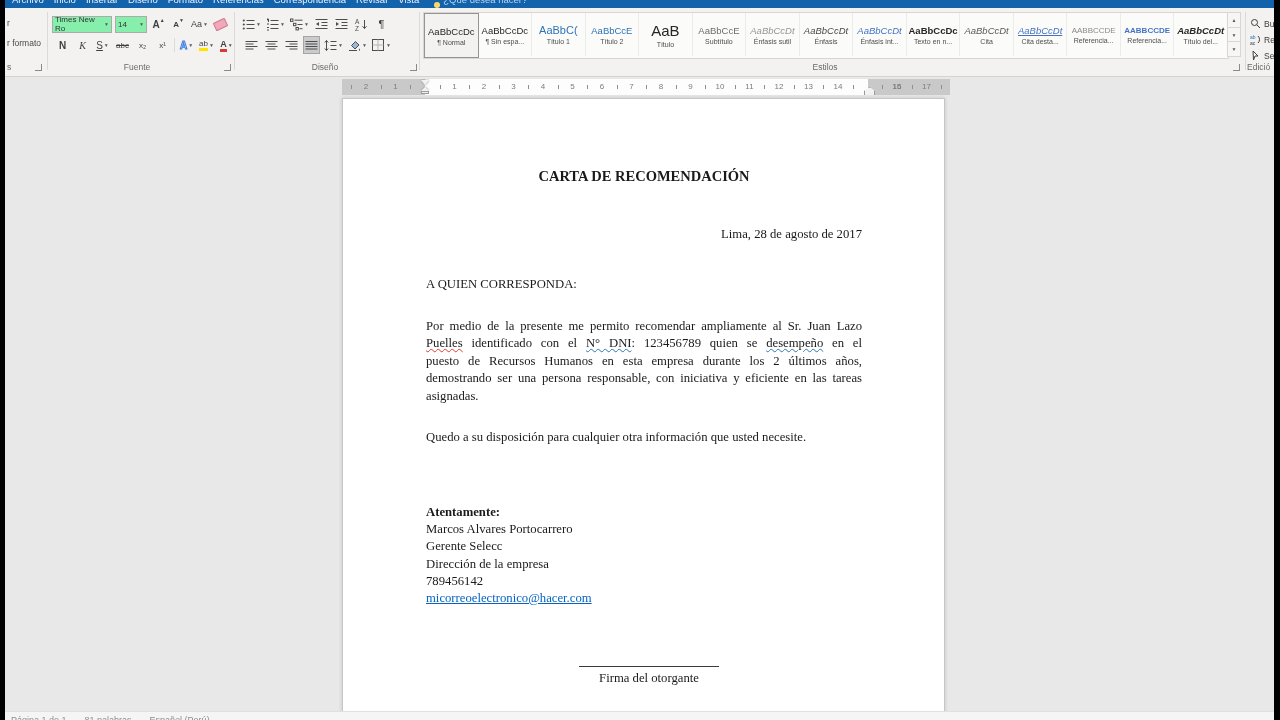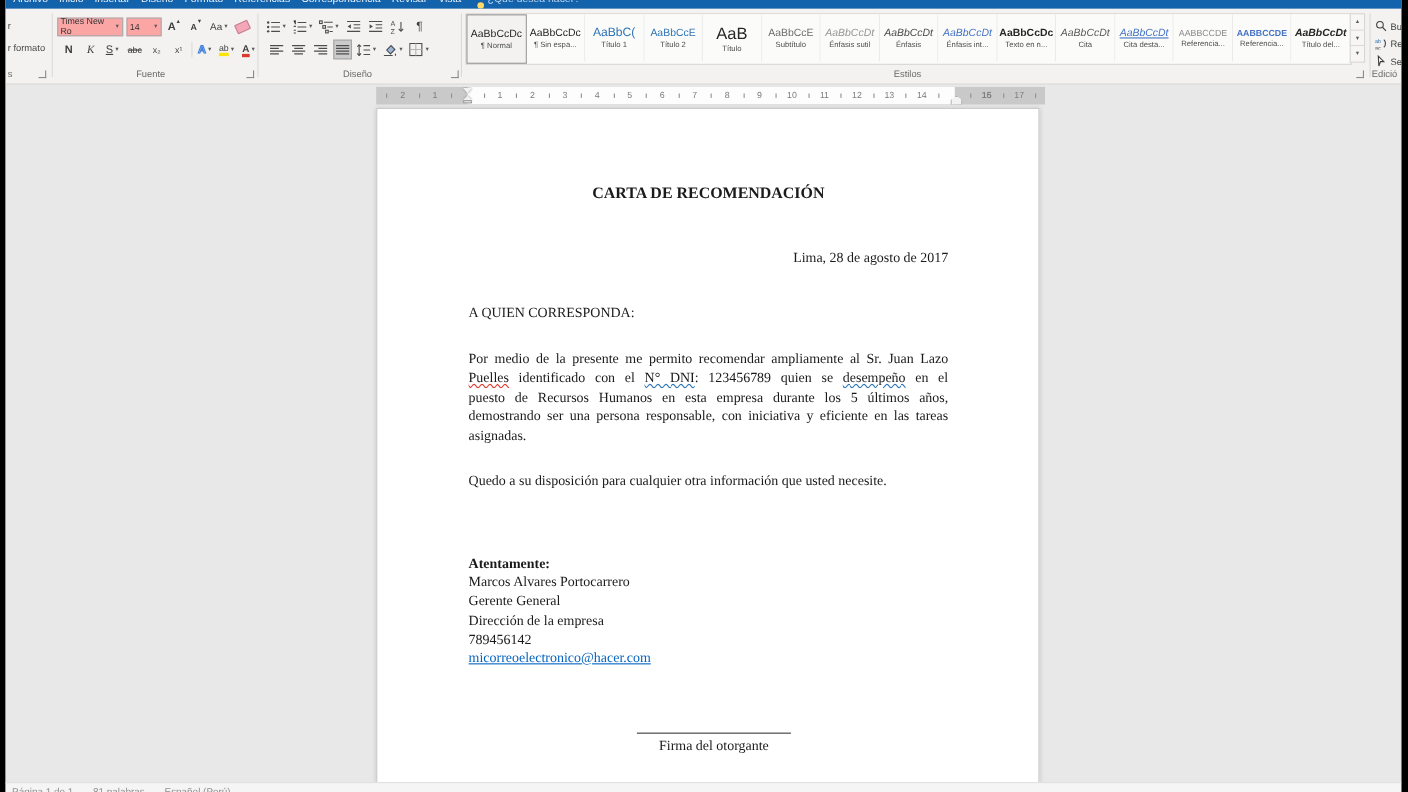--- a/index.html
+++ b/index.html
@@ -20,21 +20,21 @@
   .vsep{position:absolute;top:4px;bottom:6px;width:1px;background:#dcdad7;}
   .grouplabel{position:absolute;top:54px;font-size:8.5px;color:#6a6a6a;text-align:center;}
   .launcher{position:absolute;top:56px;width:6px;height:6px;border-right:1px solid #8a8a8a;
     border-bottom:1px solid #8a8a8a;}
   .row{position:absolute;display:flex;align-items:center;gap:3px;}
   .btn{display:flex;align-items:center;justify-content:center;min-width:15px;height:16px;
     color:#3f3f3f;border:1px solid transparent;}
   .btn.active{background:#cbcbcb;border:1px solid #a5a5a5;}
   .caret{font-size:5px;color:#5a5a5a;margin-left:1px;}
   .combo{display:flex;align-items:center;justify-content:space-between;height:15px;
-    background:#fca5a5;border:1px solid #ababab;font-size:8px;color:#333;padding:0 2px;}
+    background:#86efac;border:1px solid #ababab;font-size:8px;color:#333;padding:0 2px;}
 
   .frag{position:absolute;font-size:8.5px;color:#4a4a4a;}
 
   .b-bold{font-weight:bold;font-size:10px;}
   .b-italic{font-style:italic;font-size:10px;font-family:"Liberation Serif",serif;}
   .b-under{text-decoration:underline;font-size:10px;}
   .b-strike{text-decoration:line-through;font-size:8px;}
   .b-sub,.b-sup{font-size:8px;}
   .b-case{font-size:9px;}
   .b-grow{font-size:10px;font-weight:bold;position:relative;}
@@ -458,29 +458,29 @@
         <span class="rtick" style="left: 599.25px;"></span>
       </div>
 
     <div class="page">
       <div class="doc t-title">CARTA DE RECOMENDACIÓN</div>
       <div class="doc t-date">Lima, 28 de agosto de 2017</div>
       <div class="doc t-salut">A QUIEN CORRESPONDA:</div>
       <div class="doc t-para">
           <div class="pline"><span>Por medio de la presente me permito recomendar ampliamente al Sr. Juan Lazo</span></div>
           <div class="pline"><span class="sp-red">Puelles</span><span> identificado con el </span><span class="sp-blue">N° DNI</span><span>: 123456789 quien se </span><span class="sp-blue">desempeño</span><span> en el</span></div>
-          <div class="pline"><span>puesto de Recursos Humanos en esta empresa durante los 5 últimos años,</span></div>
+          <div class="pline"><span>puesto de Recursos Humanos en esta empresa durante los 2 últimos años,</span></div>
           <div class="pline"><span>demostrando ser una persona responsable, con iniciativa y eficiente en las tareas</span></div>
           <div class="pline last"><span>asignadas.</span></div>
         </div>
       <div class="doc t-close">Atentamente:</div>
       <div class="doc t-p2">Quedo a su disposición para cualquier otra información que usted necesite.</div>
       <div class="doc t-sigblock">
           <div>Marcos Alvares Portocarrero</div>
-          <div>Gerente General</div>
+          <div>Gerente Selecc</div>
           <div>Dirección de la empresa</div>
           <div>789456142</div>
         </div>
       <div class="doc t-email"><a href="#">micorreoelectronico@hacer.com</a></div>
       <div class="sigline"></div>
       <div class="doc t-sigcap">Firma del otorgante</div>
     </div>
   </div>
 
   <div class="statusbar">

